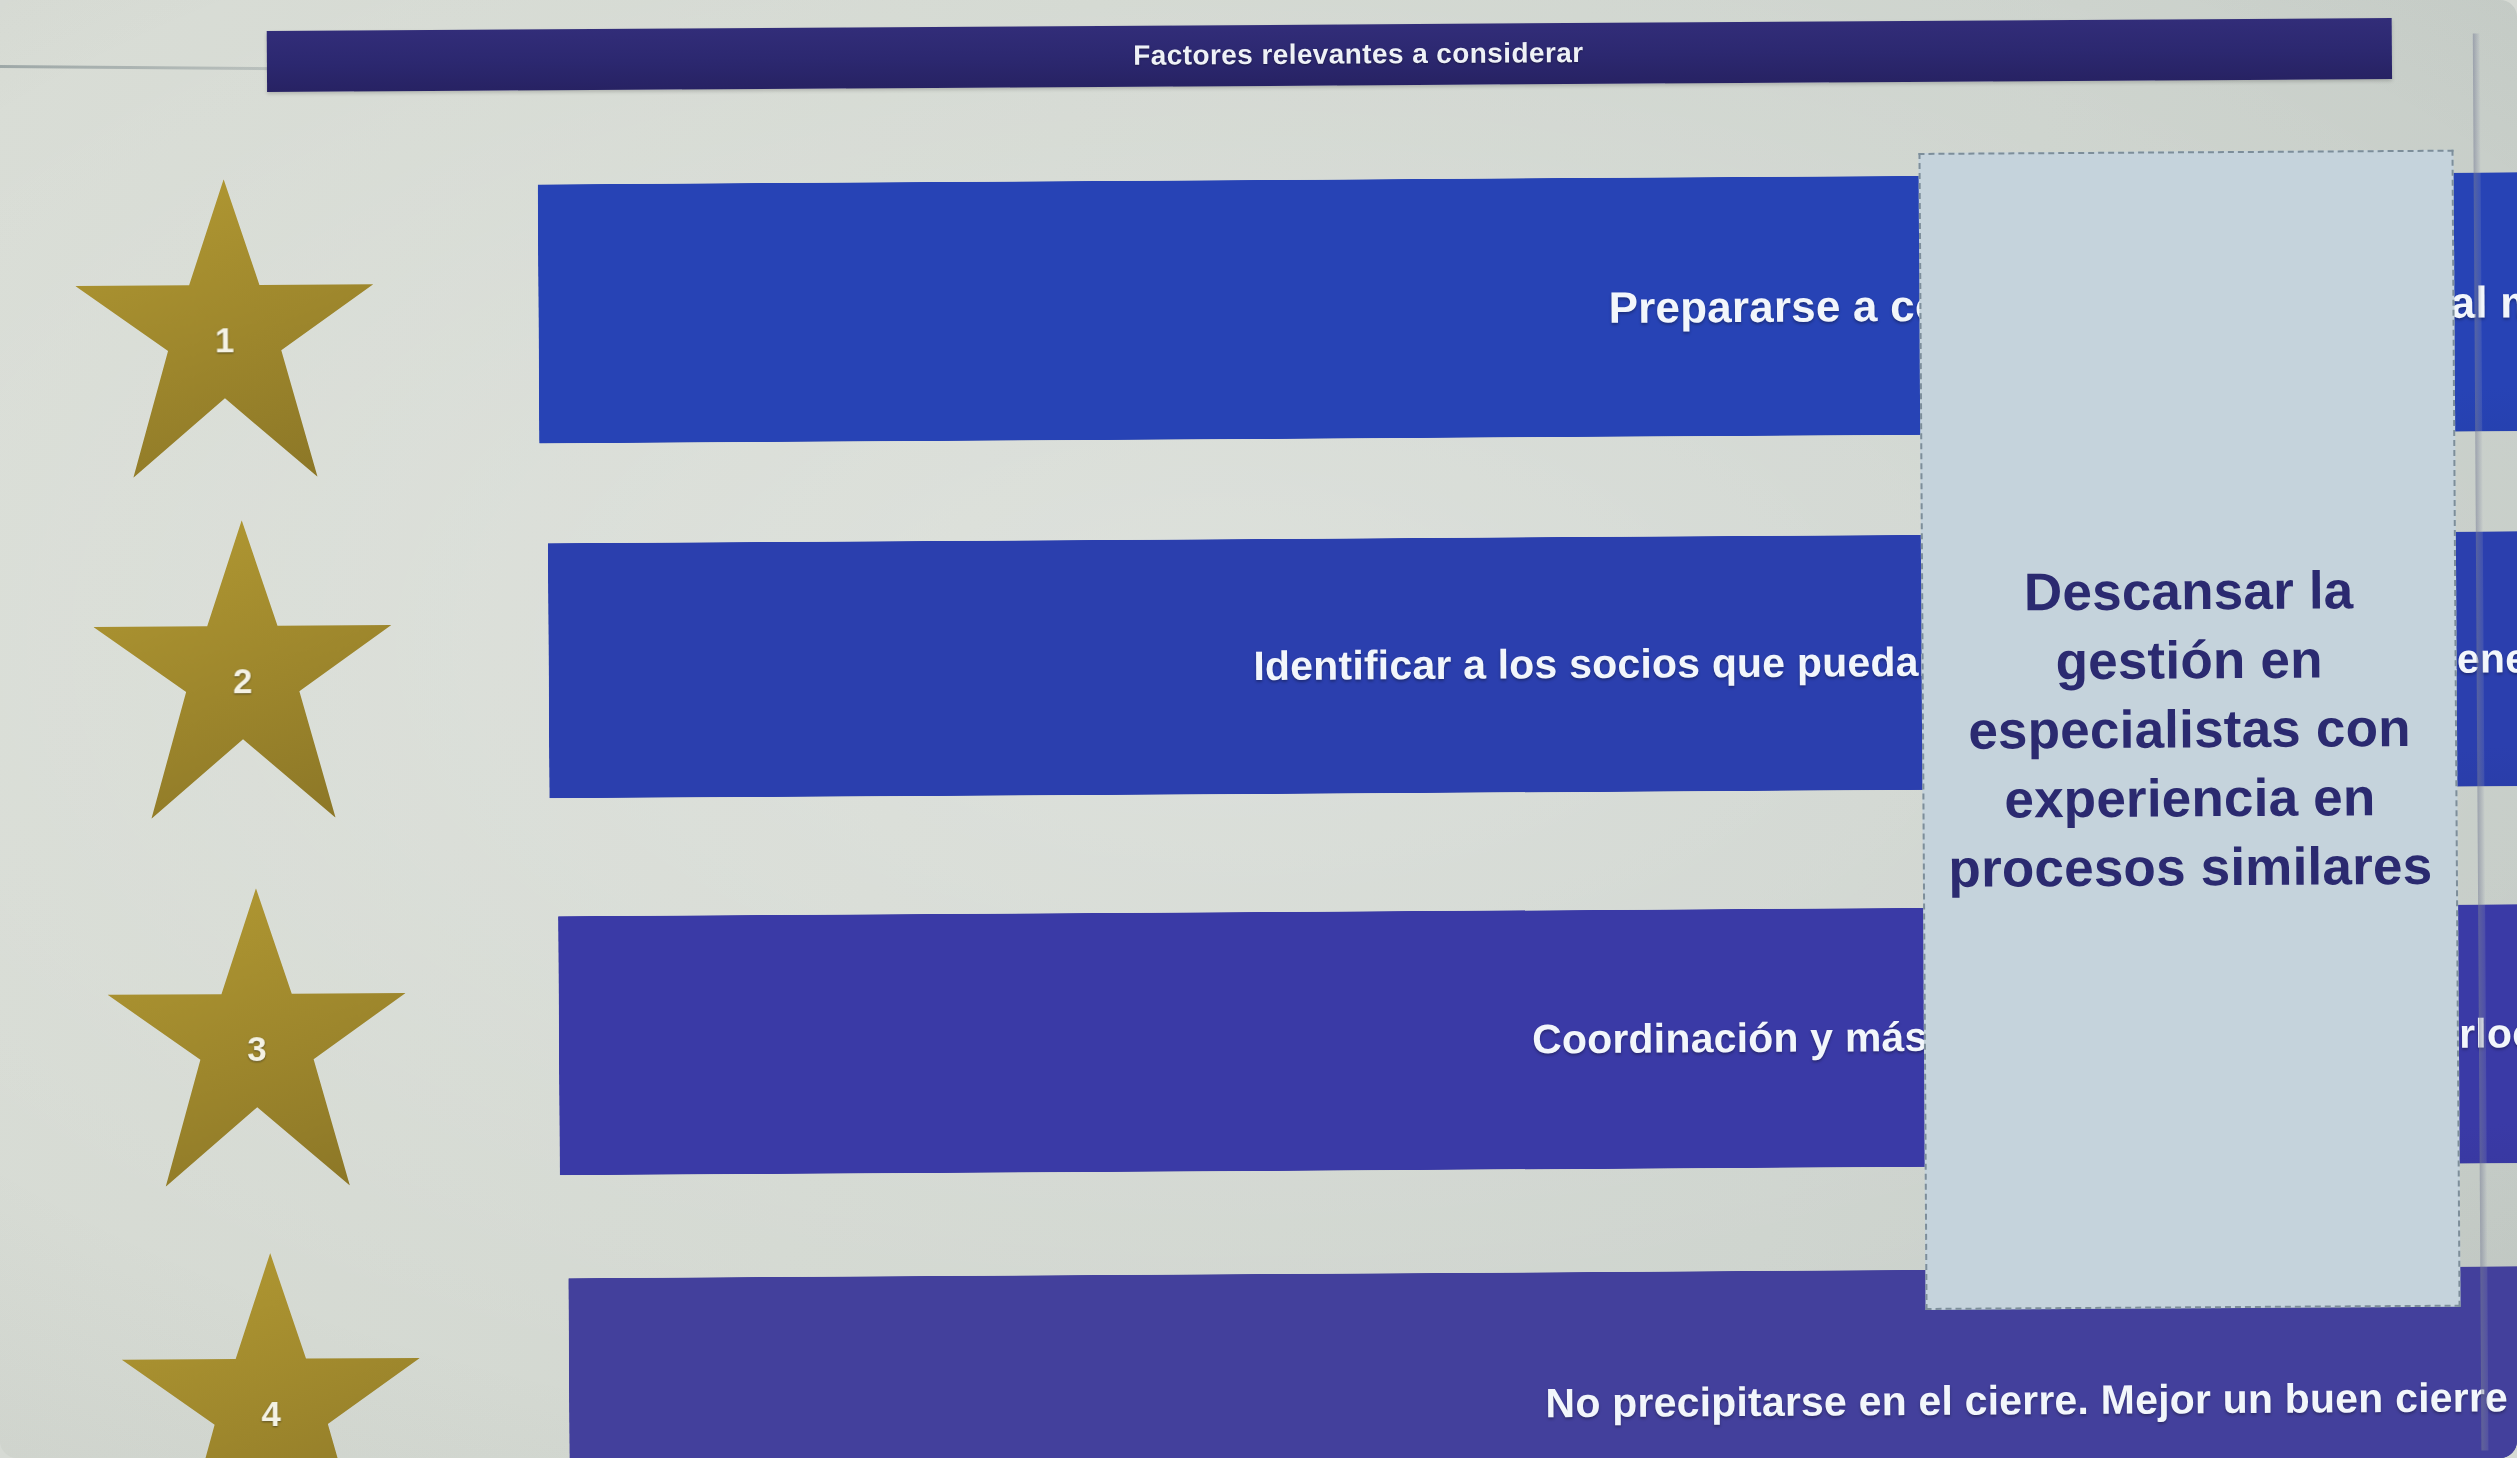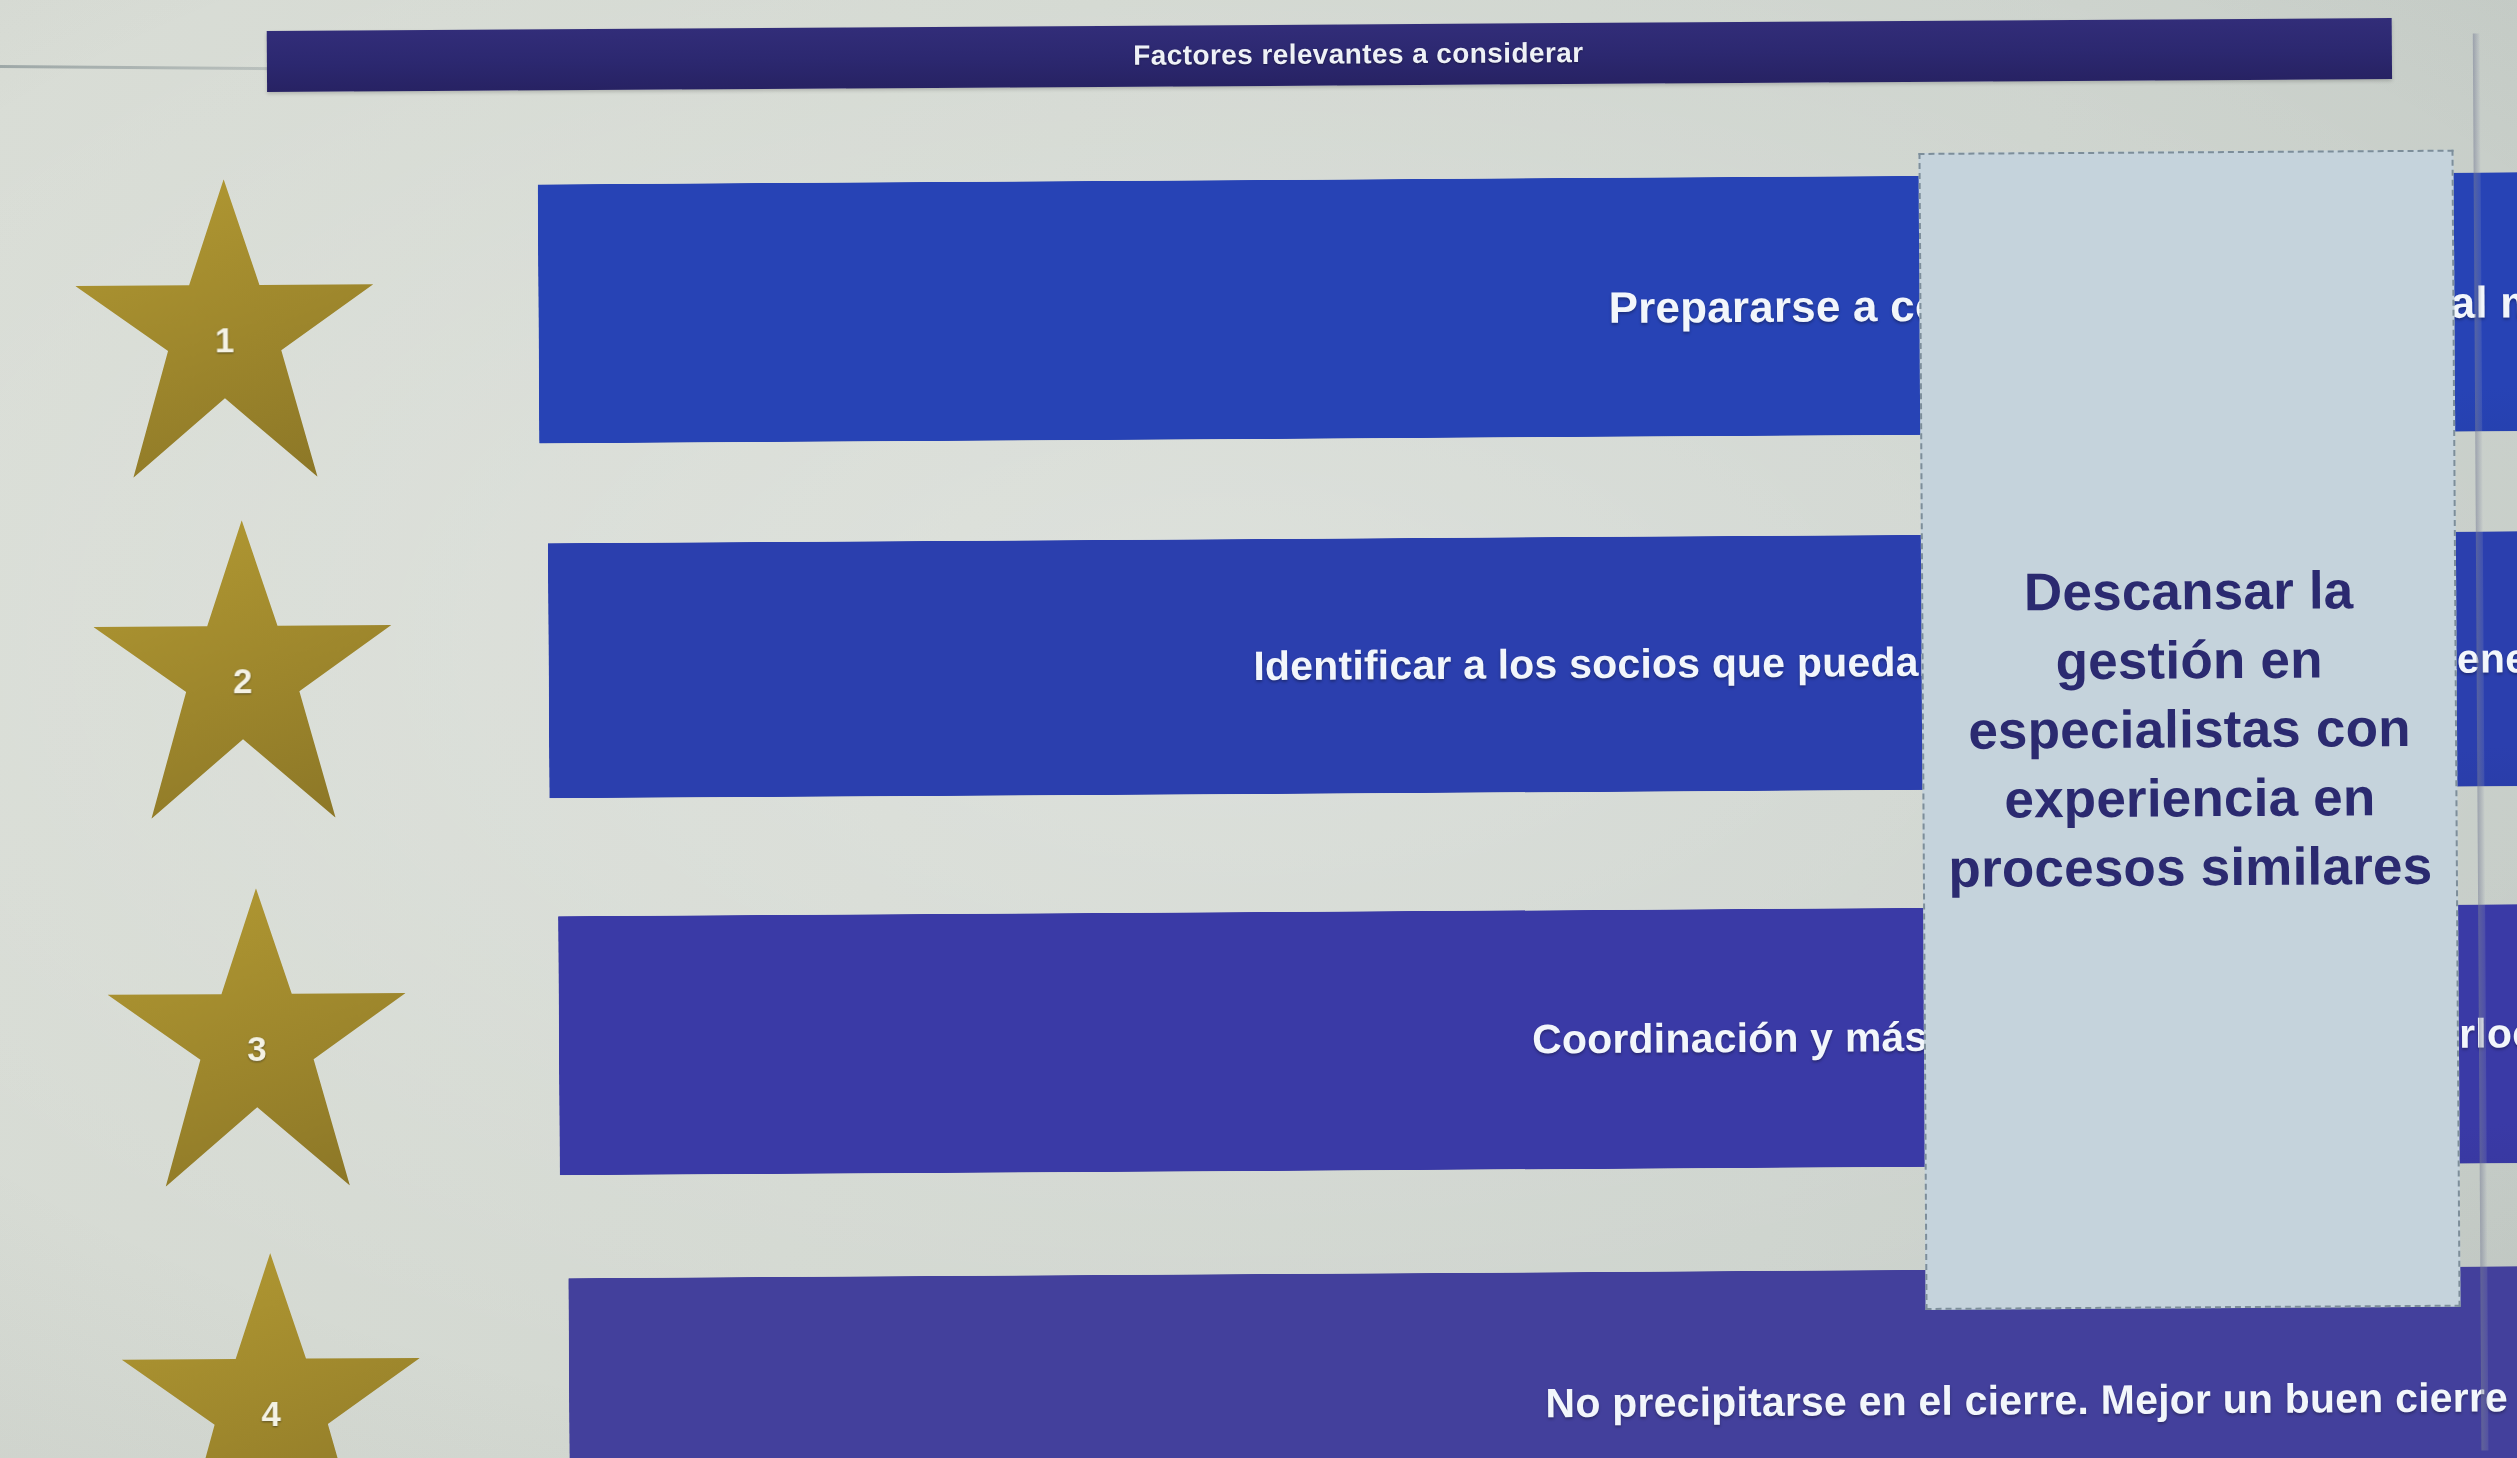--- a/index.html
+++ b/index.html
@@ -12,20 +12,21 @@
     position:relative;
   }
 
   
   #photo{
     position:absolute;inset:0;
     background:
       radial-gradient(130% 115% at 48% 44%, rgba(255,255,255,.26) 0%, rgba(255,255,255,0) 48%, rgba(40,48,46,.17) 100%),
       linear-gradient(104deg,#d9ddd6 0%,#d3d8d1 38%,#cdd3cd 72%,#c4cbc6 100%);
     overflow:hidden;
+    border-radius:17px;
   }
   
   #faint-rule{
     position:absolute;left:0;top:65px;width:286px;height:2.9px;
     background:linear-gradient(90deg,rgba(110,125,130,.55),rgba(120,132,136,.30));
     transform:rotate(.45deg);transform-origin:left center;
   }
   
   #top-crop{
     position:absolute;left:912px;top:-13.7px;width:745px;height:19.6px;

